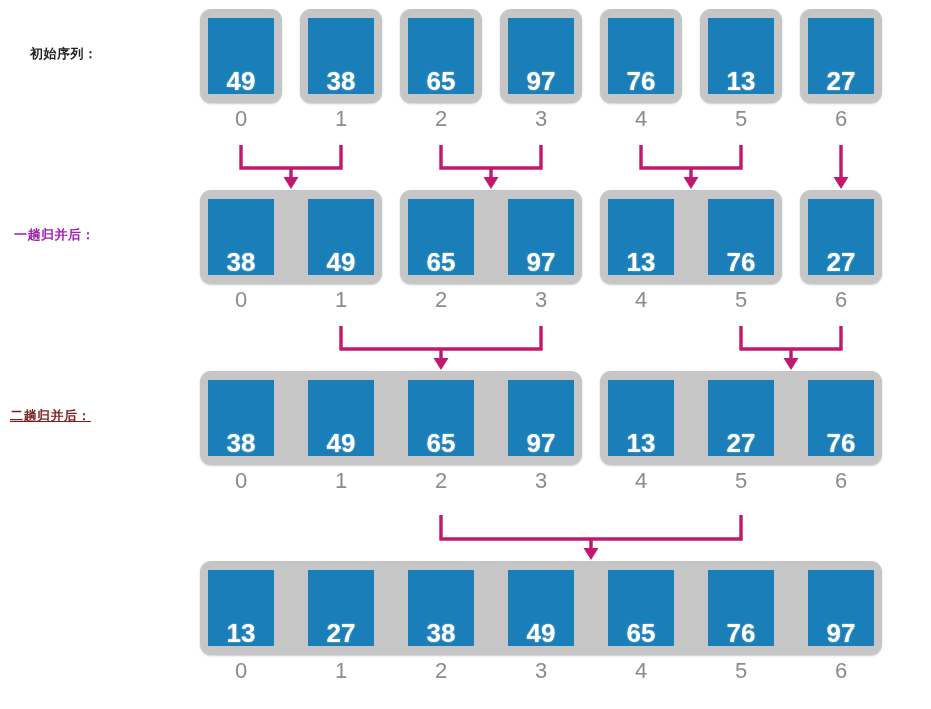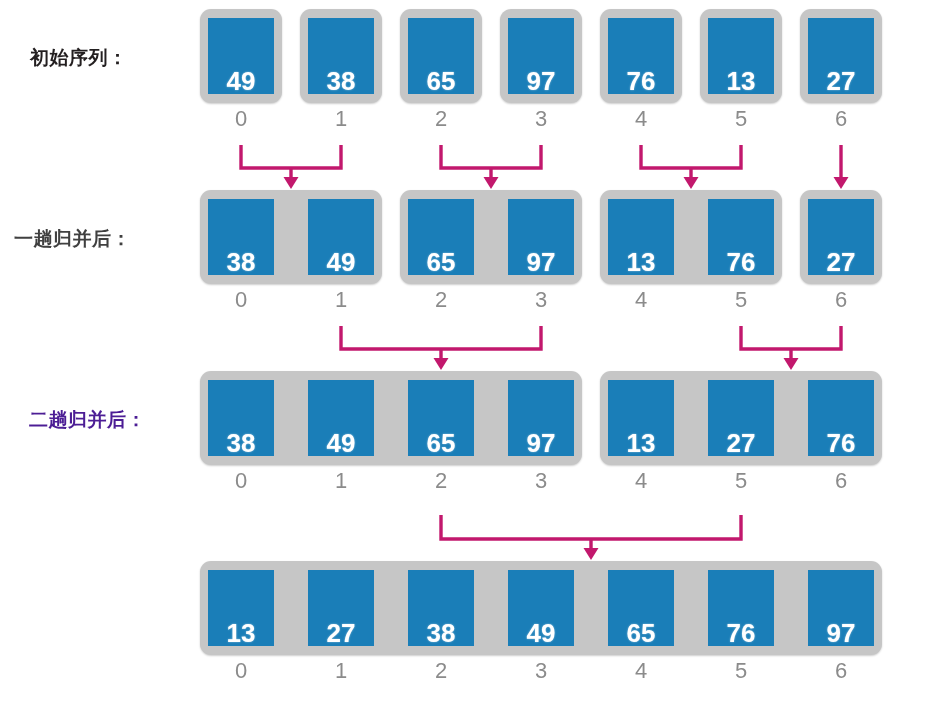--- a/index.html
+++ b/index.html
@@ -8,21 +8,21 @@
     background:#ffffff;
     font-family:"Liberation Sans","DejaVu Sans",sans-serif;
     overflow:hidden;
     position:relative;
   }
   #stage{position:absolute;left:0;top:0;width:931px;height:709px;}
 
   
   .row-label{
     position:absolute;
-    font-size:19px;
+    font-size:13px;
     font-weight:bold;
     color:#231f20;
     letter-spacing:0.5px;
     white-space:nowrap;
     text-align:right;
     right:auto;
   }
 
   
   .group{
@@ -97,21 +97,21 @@
     <div class="cell" style="left: 808px; top: 18px; width: 66px; height: 76px; background: rgb(26, 126, 184);">
       <span class="cell-text">27</span>
     </div>
     <div class="idx" style="left: 208px; width: 66px; top: 108px; color: rgb(139, 139, 139);">0</div>
     <div class="idx" style="left: 308px; width: 66px; top: 108px; color: rgb(139, 139, 139);">1</div>
     <div class="idx" style="left: 408px; width: 66px; top: 108px; color: rgb(139, 139, 139);">2</div>
     <div class="idx" style="left: 508px; width: 66px; top: 108px; color: rgb(139, 139, 139);">3</div>
     <div class="idx" style="left: 608px; width: 66px; top: 108px; color: rgb(139, 139, 139);">4</div>
     <div class="idx" style="left: 708px; width: 66px; top: 108px; color: rgb(139, 139, 139);">5</div>
     <div class="idx" style="left: 808px; width: 66px; top: 108px; color: rgb(139, 139, 139);">6</div>
-    <div class="row-label" style="left: 14px; top: 226px; color: #404040;">一趟归并后：</div>
+    <div class="row-label" style="left: 14px; top: 226px; color: #a21caf;">一趟归并后：</div>
     <div class="group" style="left: 200px; top: 190px; width: 182px; height: 94px; background: rgb(198, 198, 198);"></div>
     <div class="group" style="left: 400px; top: 190px; width: 182px; height: 94px; background: rgb(198, 198, 198);"></div>
     <div class="group" style="left: 600px; top: 190px; width: 182px; height: 94px; background: rgb(198, 198, 198);"></div>
     <div class="group" style="left: 800px; top: 190px; width: 82px; height: 94px; background: rgb(198, 198, 198);"></div>
     <div class="cell" style="left: 208px; top: 199px; width: 66px; height: 76px; background: rgb(26, 126, 184);">
       <span class="cell-text">38</span>
     </div>
     <div class="cell" style="left: 308px; top: 199px; width: 66px; height: 76px; background: rgb(26, 126, 184);">
       <span class="cell-text">49</span>
     </div>
@@ -130,21 +130,21 @@
     <div class="cell" style="left: 808px; top: 199px; width: 66px; height: 76px; background: rgb(26, 126, 184);">
       <span class="cell-text">27</span>
     </div>
     <div class="idx" style="left: 208px; width: 66px; top: 289px; color: rgb(139, 139, 139);">0</div>
     <div class="idx" style="left: 308px; width: 66px; top: 289px; color: rgb(139, 139, 139);">1</div>
     <div class="idx" style="left: 408px; width: 66px; top: 289px; color: rgb(139, 139, 139);">2</div>
     <div class="idx" style="left: 508px; width: 66px; top: 289px; color: rgb(139, 139, 139);">3</div>
     <div class="idx" style="left: 608px; width: 66px; top: 289px; color: rgb(139, 139, 139);">4</div>
     <div class="idx" style="left: 708px; width: 66px; top: 289px; color: rgb(139, 139, 139);">5</div>
     <div class="idx" style="left: 808px; width: 66px; top: 289px; color: rgb(139, 139, 139);">6</div>
-    <div class="row-label" style="left: 29px; top: 407px; color: #4c1d95;">二趟归并后：</div>
+    <div class="row-label" style="left: 10px; top: 407px; color: #7f1d1d; text-decoration: underline;">二趟归并后：</div>
     <div class="group" style="left: 200px; top: 371px; width: 382px; height: 94px; background: rgb(198, 198, 198);"></div>
     <div class="group" style="left: 600px; top: 371px; width: 282px; height: 94px; background: rgb(198, 198, 198);"></div>
     <div class="cell" style="left: 208px; top: 380px; width: 66px; height: 76px; background: rgb(26, 126, 184);">
       <span class="cell-text">38</span>
     </div>
     <div class="cell" style="left: 308px; top: 380px; width: 66px; height: 76px; background: rgb(26, 126, 184);">
       <span class="cell-text">49</span>
     </div>
     <div class="cell" style="left: 408px; top: 380px; width: 66px; height: 76px; background: rgb(26, 126, 184);">
       <span class="cell-text">65</span>

